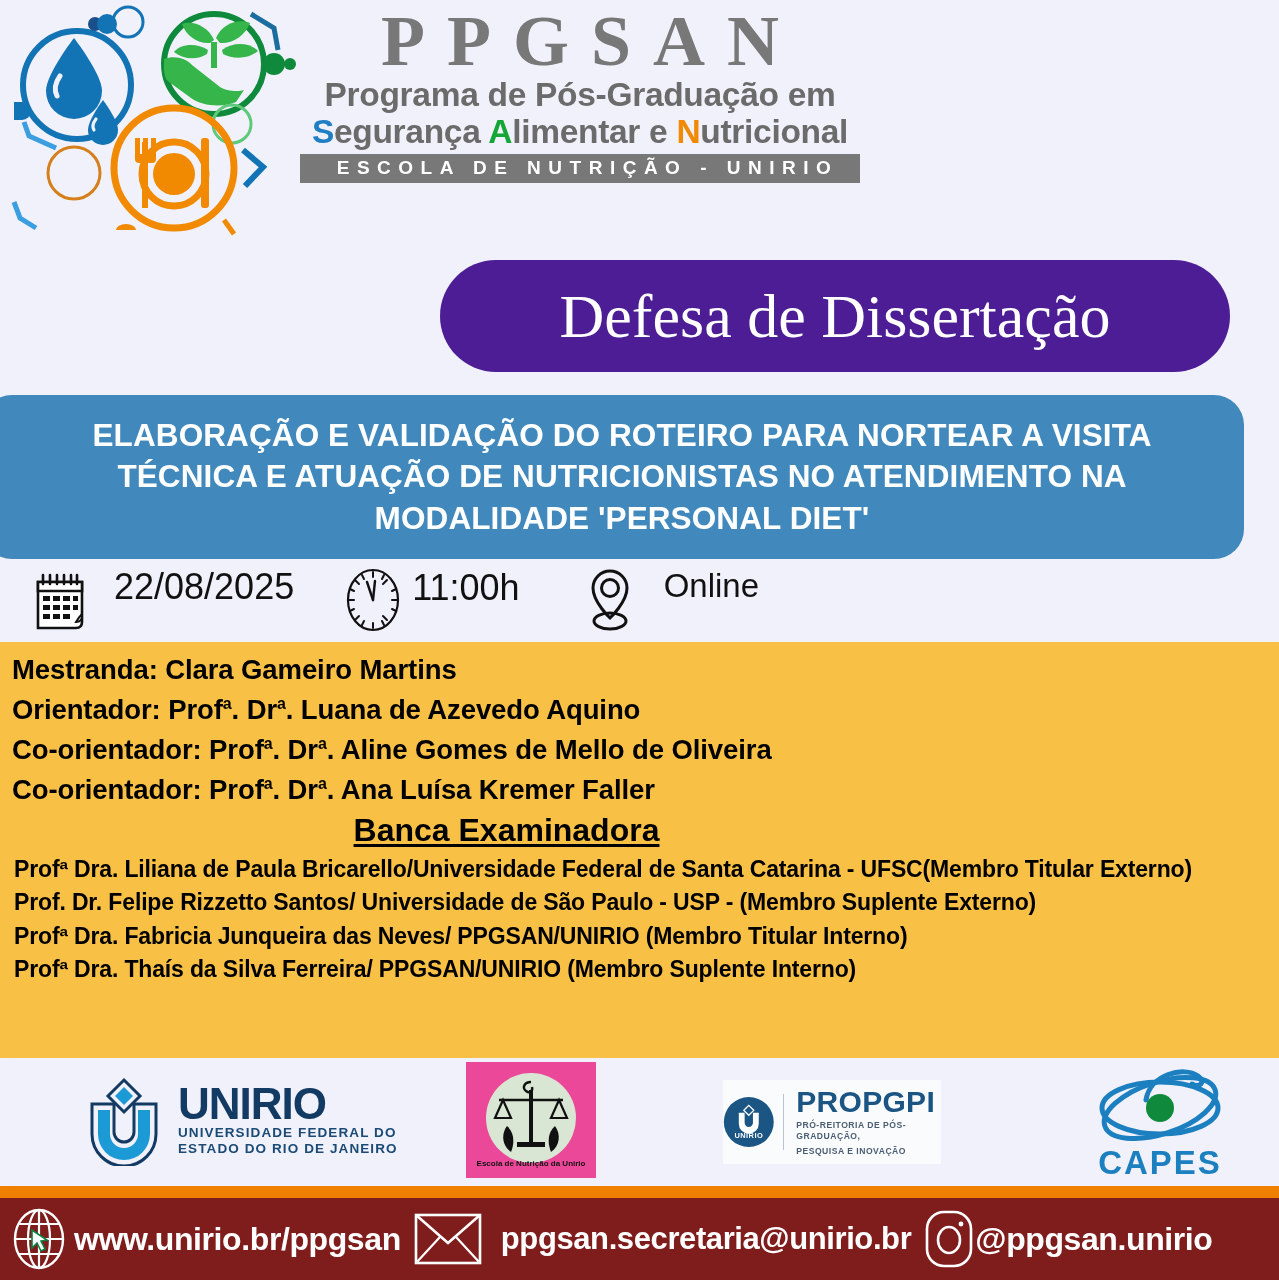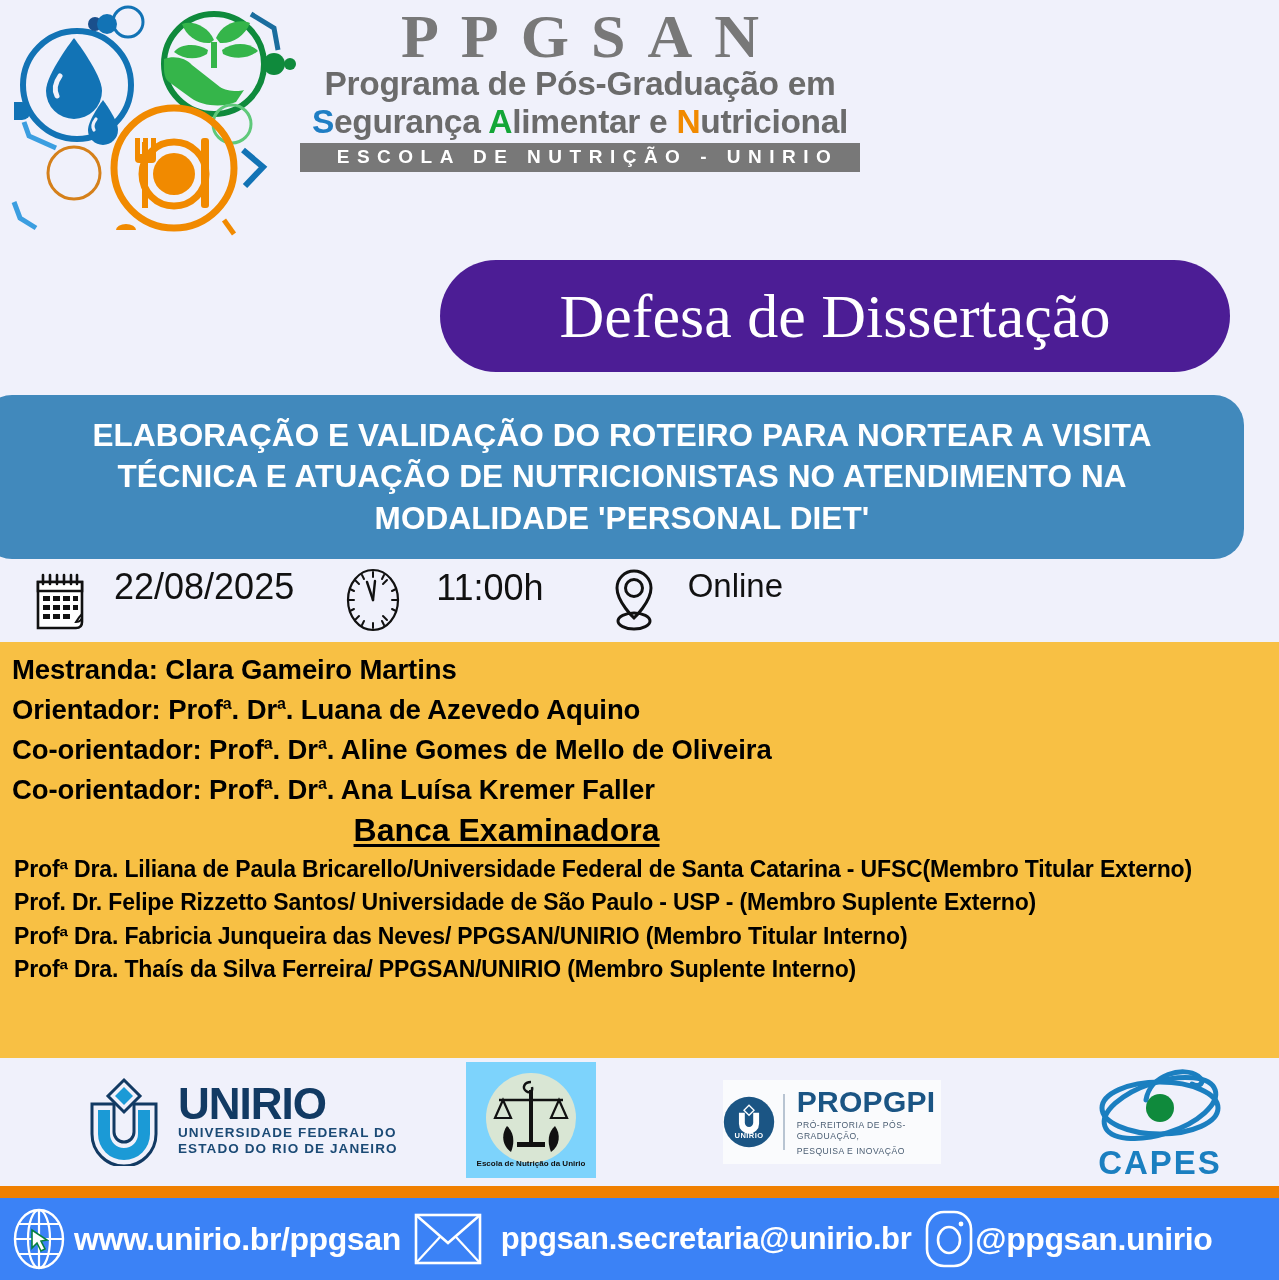--- a/index.html
+++ b/index.html
@@ -30,21 +30,21 @@
     width: 300px; height: 248px;
   }
   .logo-text {
     position: absolute;
     top: 4px; left: 300px;
     width: 560px;
     text-align: center;
   }
   .ppgsan-acr {
     font-family: "Liberation Serif", serif;
-    font-size: 62px;
+    font-size: 72px;
     font-weight: 700;
     letter-spacing: 22px;
     color: #787878;
     line-height: 1.05;
     text-indent: 22px;
   }
   .ppgsan-l1 {
     font-size: 33.5px;
     font-weight: 700;
     color: #6b6b6b;
@@ -131,21 +131,21 @@
   .meta-item { display: flex; }
   .meta-item .label {
     font-size: 36px;
     color: #111111;
     font-weight: 400;
   }
   .meta-icon { display: block; }
   #meta-date { margin-left: 26px; }
   #meta-date .label { margin-left: 20px; }
   #meta-time { margin-left: 48px; }
-  #meta-time .label { margin-left: 32px; }
+  #meta-time .label { margin-left: 8px; }
   #meta-place { margin-left: 62px; }
   #meta-place .label { margin-left: 26px; font-size: 33px; }
 
   
   .yellow {
     position: absolute;
     top: 642px;
     left: 0;
     width: 1279px;
     height: 416px;
@@ -218,21 +218,21 @@
     letter-spacing: 1.1px;
     line-height: 1.18;
   }
   
   .escola-seal {
     position: absolute;
     left: 466px;
     top: 4px;
     width: 130px;
     height: 116px;
-    background: #7dd3fc;
+    background: #ec4899;
     display: flex;
     align-items: center;
     justify-content: center;
   }
   
   .propgpi-logo {
     position: absolute;
     left: 723px;
     top: 22px;
     width: 218px;
@@ -249,21 +249,21 @@
   }
   .propgpi-name {
     font-size: 30px;
     font-weight: 700;
     color: #1b5584;
     letter-spacing: 0.3px;
     line-height: 1;
   }
   .propgpi-sub {
     font-size: 8.6px;
-    font-weight: 400;
+    font-weight: 700;
     color: #4a5d72;
     letter-spacing: 0.5px;
     line-height: 1.35;
     margin-top: 3px;
   }
   
   .capes-logo {
     position: absolute;
     left: 1080px;
     top: 8px;
@@ -283,21 +283,21 @@
   .orange-strip {
     position: absolute;
     top: 1186px; left: 0;
     width: 1279px; height: 12px;
     background: #f08000;
   }
   .green-footer {
     position: absolute;
     top: 1198px; left: 0;
     width: 1279px; height: 82px;
-    background: #3b82f6;
+    background: #7f1d1d;
     display: flex;
     align-items: center;
     padding-left: 10px;
   }
   .contact-item { display: flex; align-items: center; }
   .contact-item .txt {
     color: #ffffff;
     font-size: 32px;
     font-weight: 700;
     letter-spacing: -0.4px;

